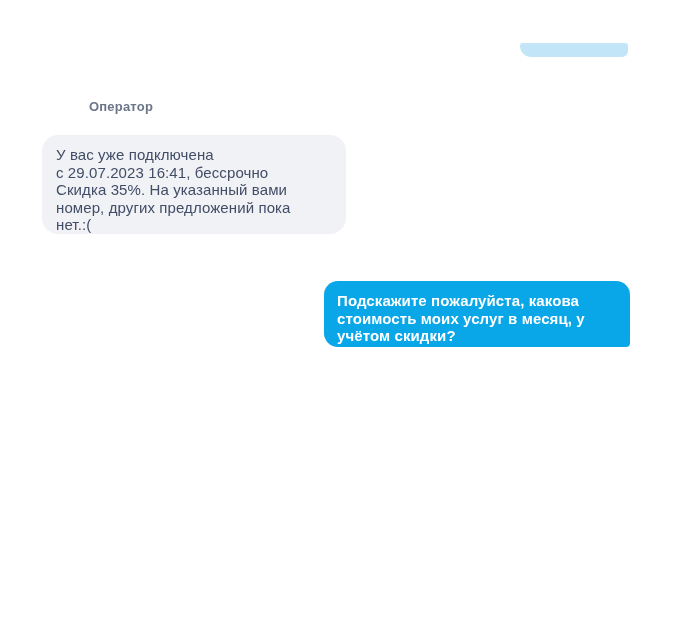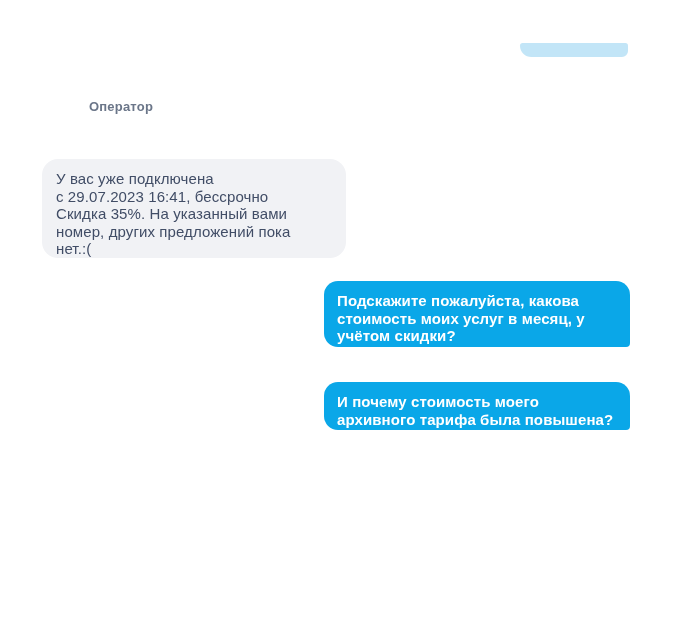--- a/index.html
+++ b/index.html
@@ -47,21 +47,20 @@
   }
   .bubble.operator {
     left: 42px;
     top: 135px;
     width: 304px;
     background: #f1f2f5;
     color: #414d66;
     border-radius: 16px;
     padding: 11px 14px 0 14px;
     font-weight: 400;
-    margin-top: 24px;
   }
   .bubble.user {
     left: 324px;
     width: 306px;
     background: #0aa7e8;
     color: #ffffff;
     border-radius: 14px 14px 4px 14px;
     padding: 11px 13px 2px 13px;
     font-weight: 700;
   }
@@ -85,19 +84,15 @@
 номер, других предложений пока
 нет.:(</span>
   </div>
 
   <div class="bubble user user-1">
     <span class="msg-text">Подскажите пожалуйста, какова
 стоимость моих услуг в месяц, у
 учётом скидки?</span>
   </div>
 
-  <div class="bubble user user-2">
-    <span class="msg-text">И почему стоимость моего
-архивного тарифа была повышена?</span>
-  </div>
 
 
 </div>
 
 </body></html>

